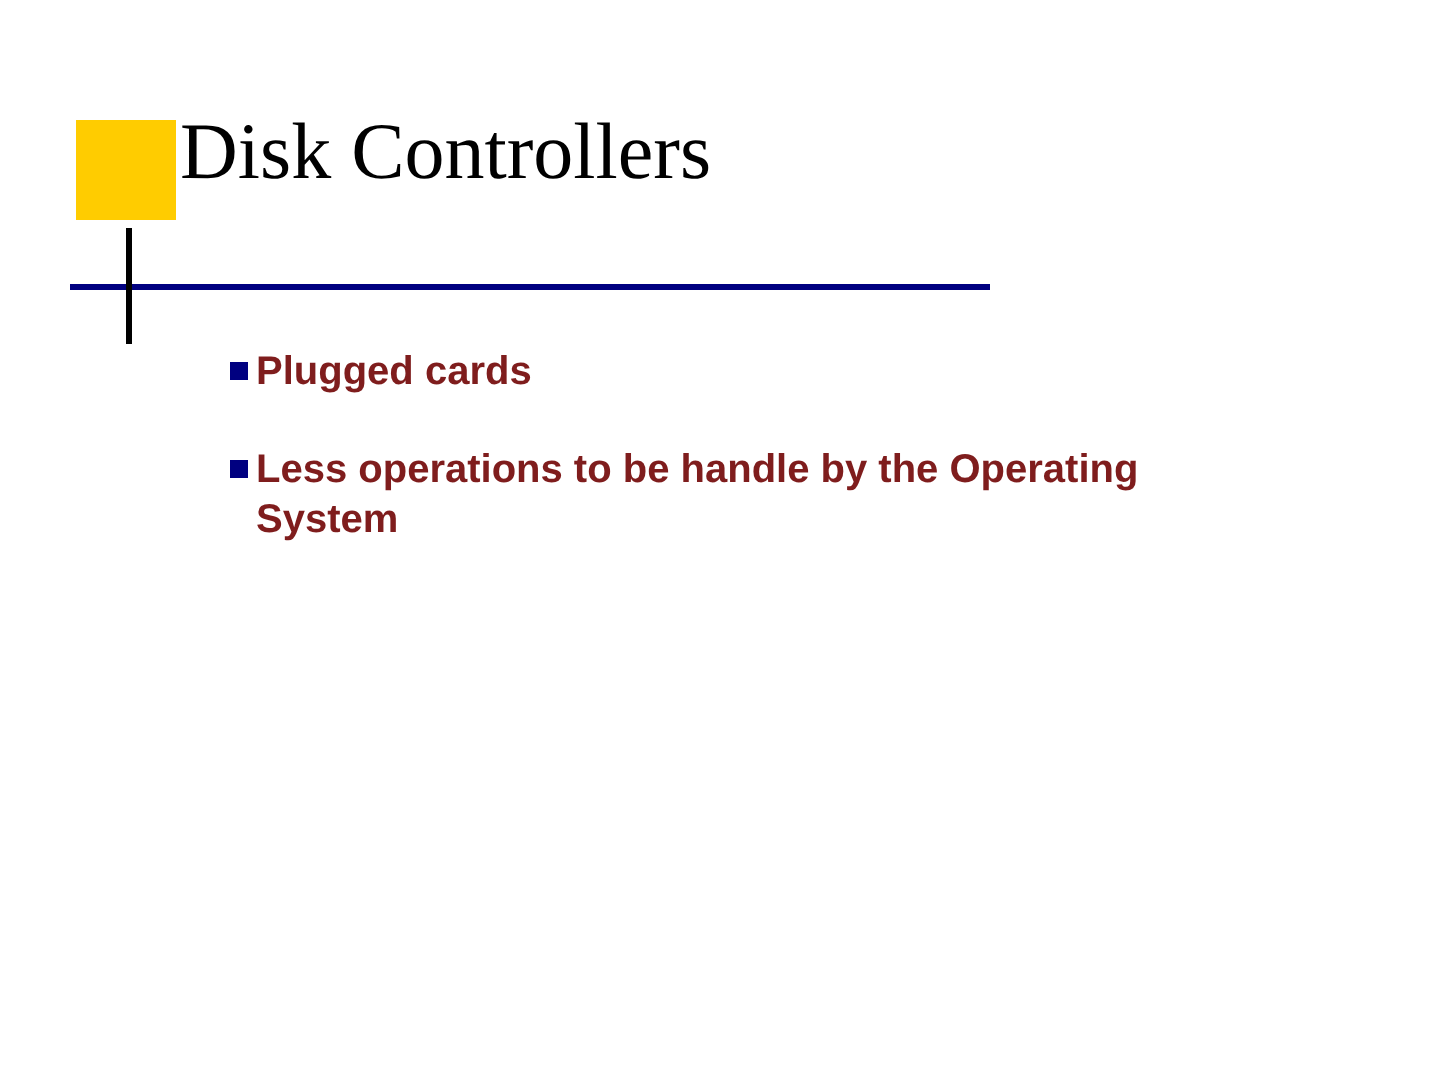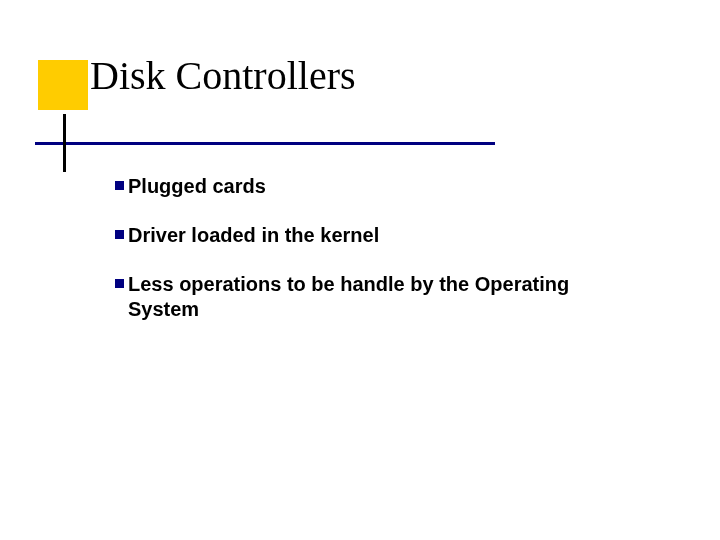--- a/index.html
+++ b/index.html
@@ -53,21 +53,21 @@
   }
   .body {
     position: absolute;
     left: 115px;
     top: 174px;
     width: 510px;
   }
   .bullet-item {
     font-weight: bold;
     font-size: 20px;
-    color: #000000;
+    color: #7f1d1d;
     line-height: 1.25;
     margin-bottom: 24px;
     display: flex;
     align-items: flex-start;
   }
   .bullet-marker {
     flex: 0 0 auto;
     width: 9px;
     height: 9px;
     background: #000080;
@@ -93,24 +93,20 @@
   <div class="title-line-v"></div>
 
   <div class="body">
 
     <div class="bullet-item">
       <span class="bullet-marker"></span>
       <span class="bullet-text">Plugged cards</span>
     </div>
 
 
-    <div class="bullet-item">
-      <span class="bullet-marker"></span>
-      <span class="bullet-text">Driver loaded in the kernel</span>
-    </div>
 
     <div class="bullet-item">
       <span class="bullet-marker"></span>
       <span class="bullet-text">Less operations to be handle by the Operating System</span>
     </div>
 
   </div>
 
 </div>
 

